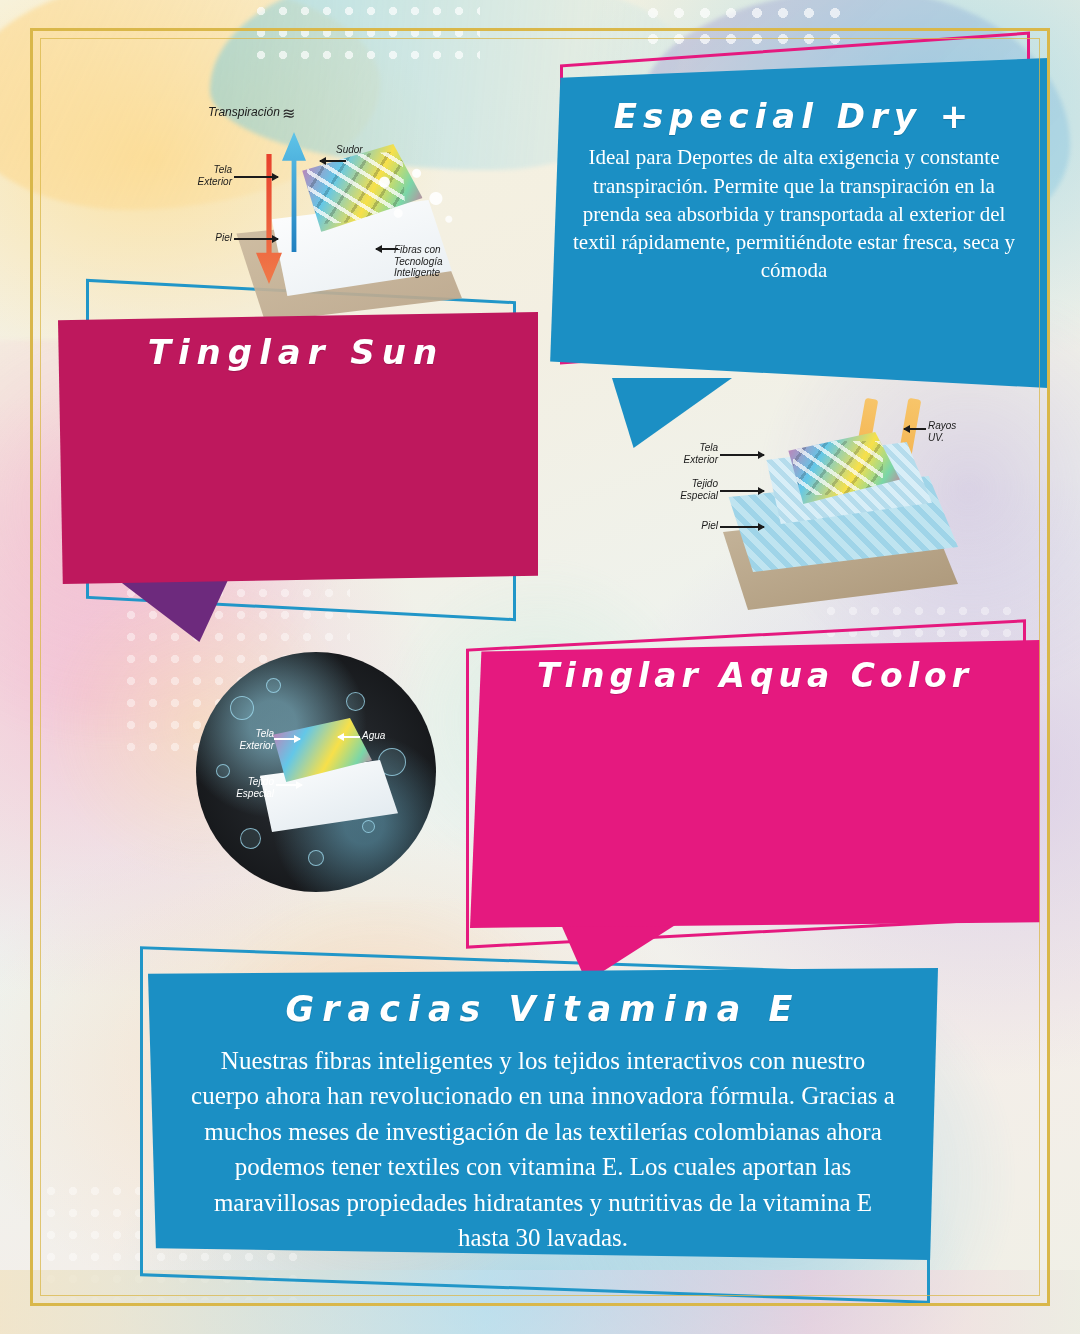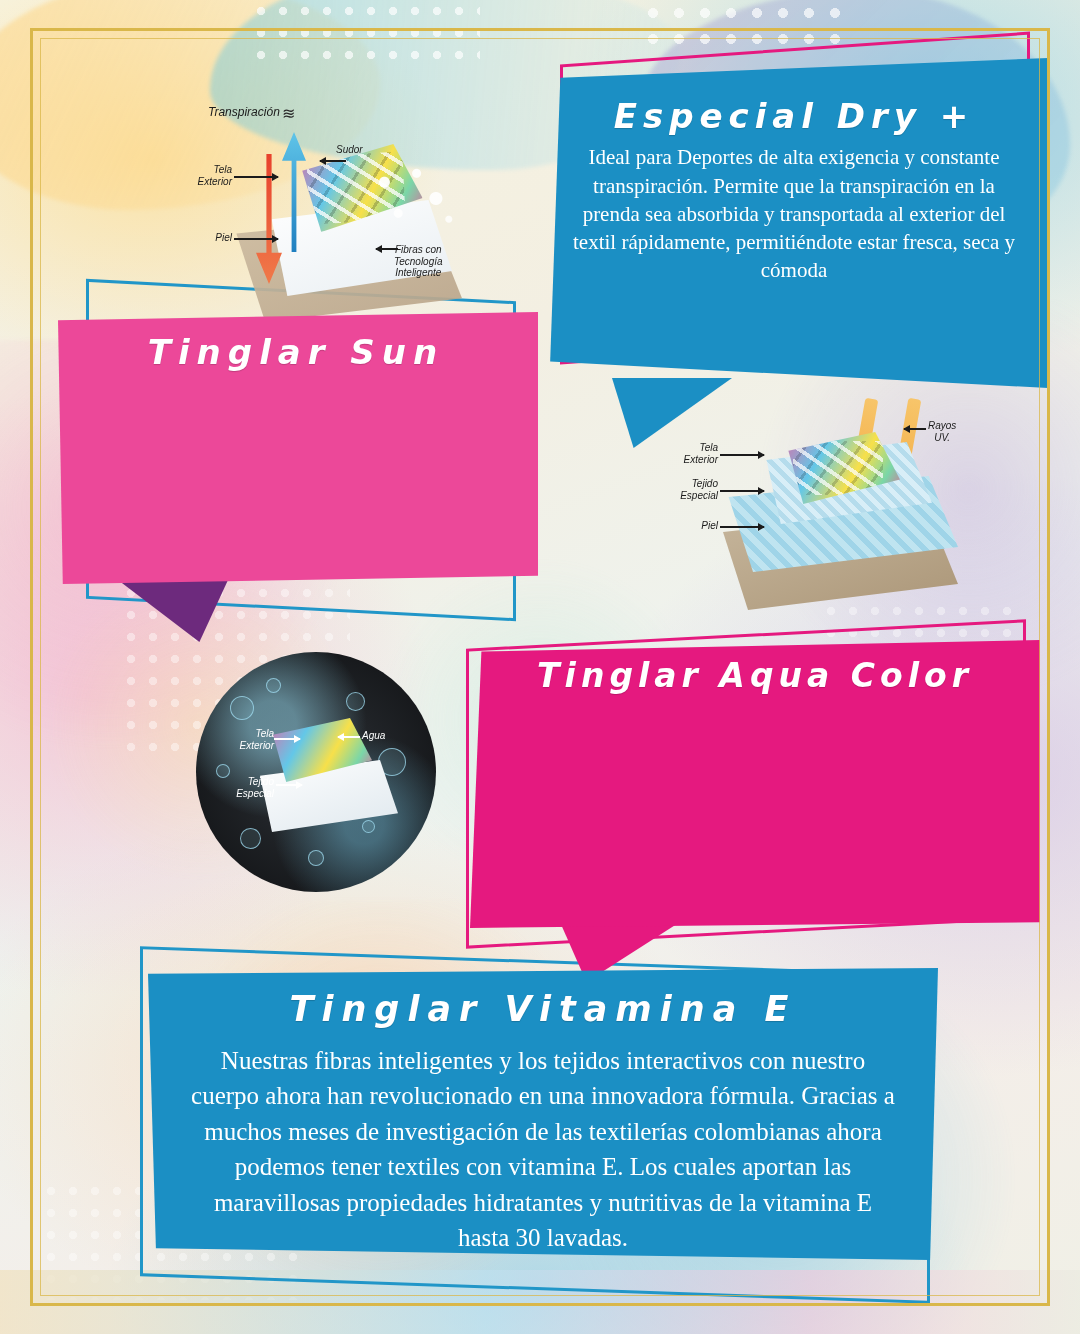--- a/index.html
+++ b/index.html
@@ -145,21 +145,21 @@
     left: 612px; top: 378px;
     width: 120px; height: 70px;
     background: #1b8fc4;
     clip-path: polygon(0 0, 100% 0, 18% 100%);
   }
 
   
   .panel-sun {
     left: 58px; top: 312px;
     width: 480px; height: 272px;
-    background: #ec4899;
+    background: #be185d;
     clip-path: polygon(0 3%, 100% 0%, 100% 97%, 1% 100%);
     padding: 22px 26px 20px 22px;
   }
   .panel-sun h2 { letter-spacing: 7px; }
   .tail-sun {
     position: absolute;
     left: 118px; top: 580px;
     width: 110px; height: 62px;
     background: #6d2a7d;
     clip-path: polygon(0 0, 100% 0, 74% 100%);
@@ -240,21 +240,20 @@
       radial-gradient(circle at 90% 80%, rgba(255,255,255,.8) 0 3px, rgba(255,255,255,0) 4px);
   }
   .lbl {
     position: absolute;
     font-family: "Liberation Sans", sans-serif;
     font-size: 10px;
     font-style: italic;
     color: #1b1b1b;
     line-height: 1.15;
     white-space: pre-line;
-    text-align: center;
   }
   .lbl.big { font-size: 12px; }
   .arrowline {
     position: absolute;
     height: 1.5px;
     background: #1b1b1b;
   }
   .arrowline::after {
     content: "";
     position: absolute;
@@ -465,19 +464,19 @@
       <div class="arrowline arrowline-w" style="left:80px; top:132px; width:26px;"></div>
     </div>
   </div>
 
   <div class="tail-aqua"></div>
   <div class="panel panel-aqua">
     <h2>Tinglar Aqua Color</h2>
   </div>
 
   <div class="panel panel-vit">
-    <h2>Tinglar Vitamina E</h2>
+    <h2>Gracias Vitamina E</h2>
     <p class="center">Nuestras fibras inteligentes y los tejidos interactivos con nuestro cuerpo ahora han revolucionado en una innovadora fórmula. Gracias a muchos meses de investigación de las textilerías colombianas ahora podemos tener textiles con vitamina E. Los cuales aportan las maravillosas propiedades hidratantes y nutritivas de la vitamina E hasta 30 lavadas.</p>
   </div>
 
   <div class="frame-outer"></div>
   <div class="frame-inner"></div>
 </div>
 
 </body></html>

